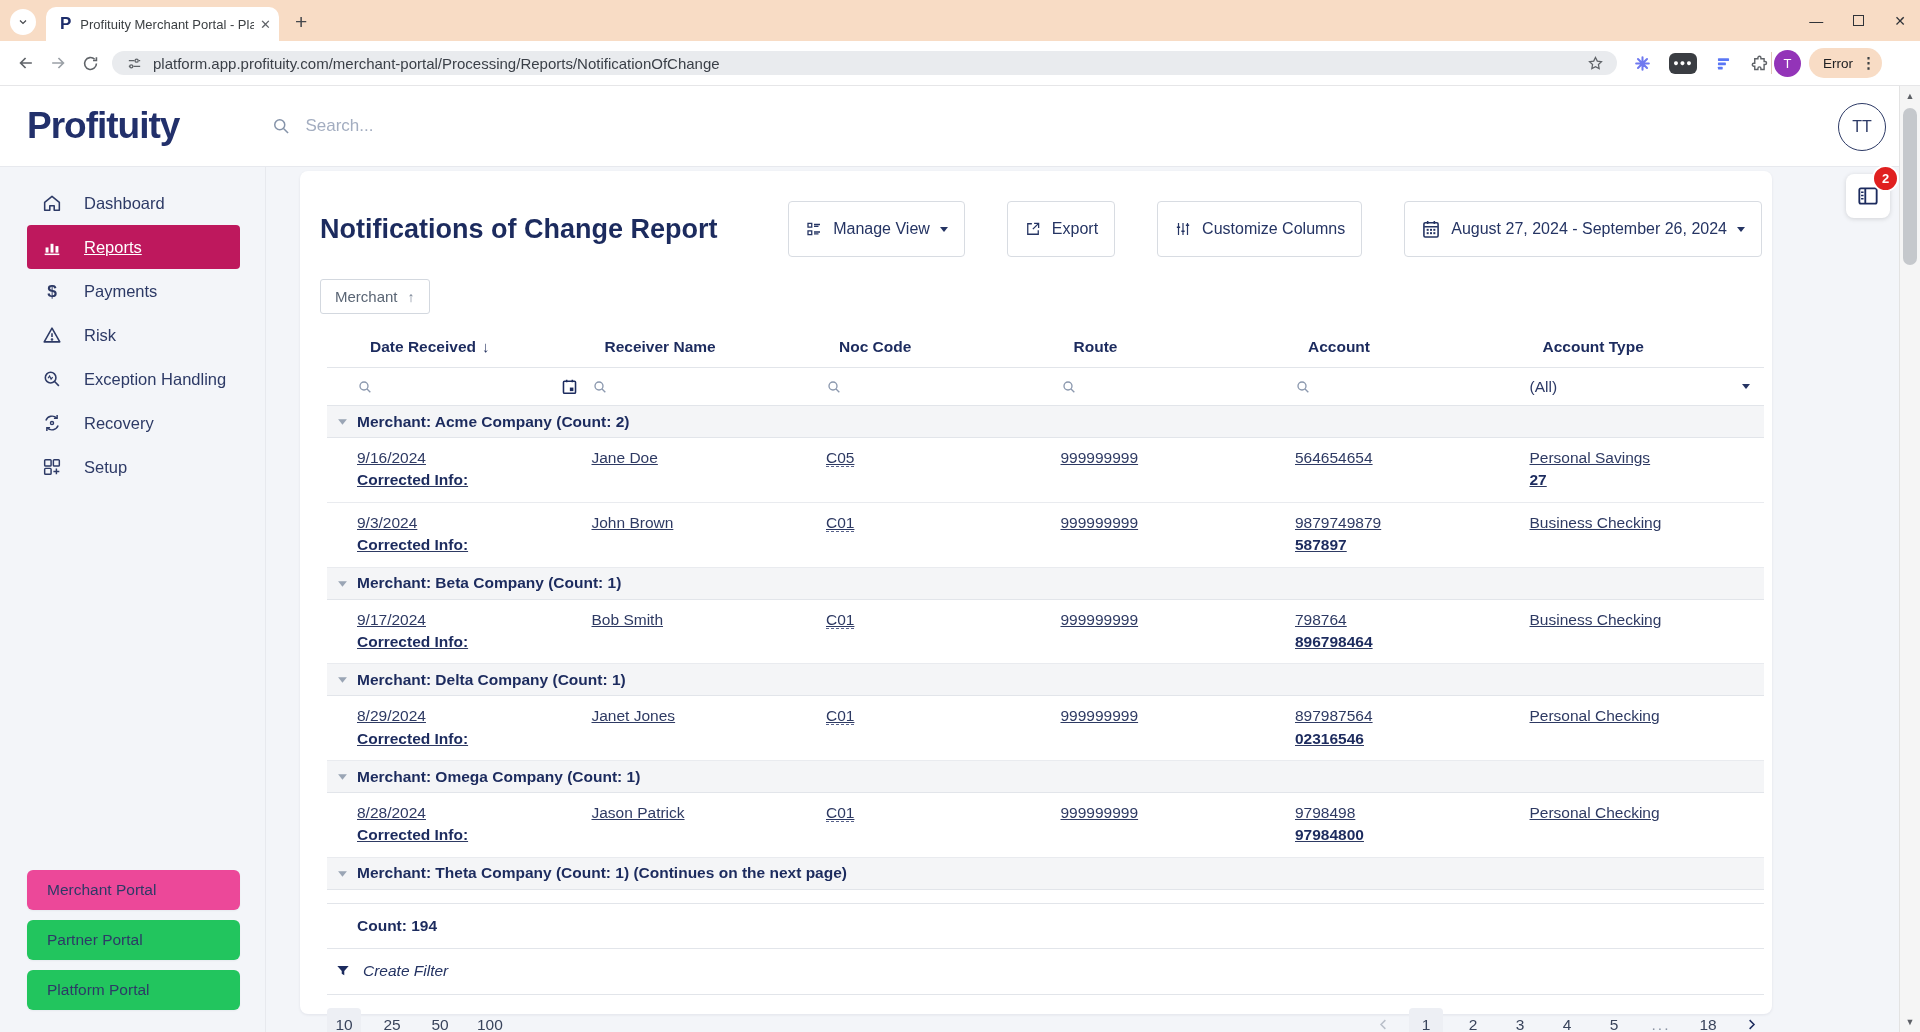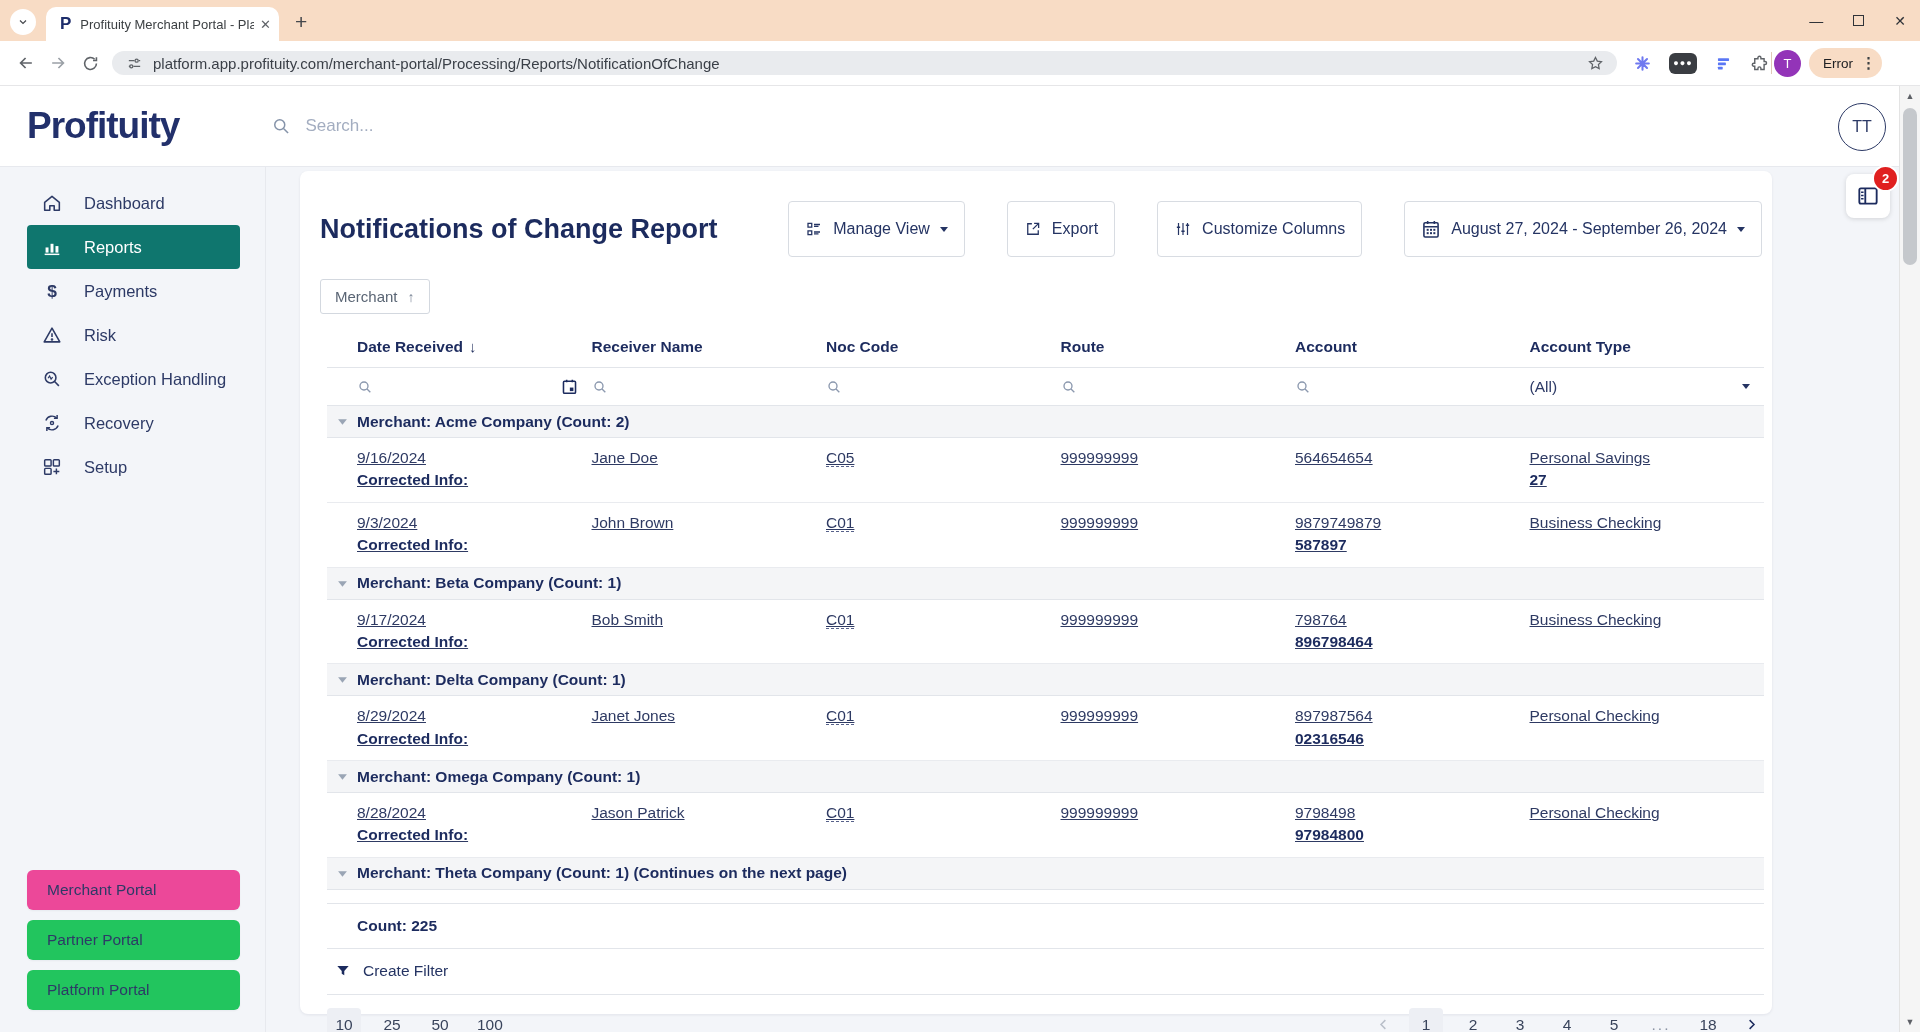--- a/index.html
+++ b/index.html
@@ -50,21 +50,21 @@
   .search input::placeholder { color:#a3adc0; }
   .user-avatar { position:absolute; right:34px; top:17px; width:48px; height:48px; border:1.5px solid #2d3a66;
     border-radius:50%; color:#2d3a66; font-size:16px; display:flex; align-items:center; justify-content:center; background:#fff; cursor:pointer; }
 
   
   .bodyrow { display:flex; height:865px; background:#f3f5f9; }
   .sidebar { width:266px; background:#f3f5f9; border-right:1px solid #e7e9ee; display:flex; flex-direction:column; padding-top:14px; flex:none; }
   .nav-item { height:44px; margin:0 25px 0 27px; padding-left:13px; border-radius:4px;
     display:flex; align-items:center; gap:20px; color:#2d3a66; font-size:16.5px; cursor:pointer; }
   .nav-item .ico { width:24px; color:#2d3a66; }
-  .nav-item.active { background:#0f766e; color:#fff; }
+  .nav-item.active { background:#be185d; color:#fff;text-decoration:underline; }
   .nav-item.active .ico { color:#fff; }
   .portals { margin-top:auto; padding:0 25px 22px 27px; display:flex; flex-direction:column; gap:10px; }
   .portal { height:40px; background:#22c55e; border-radius:6px; display:flex; align-items:center; padding-left:20px;
     font-size:15.5px; color:#2d3a66; box-shadow:0 1px 2px rgba(20,30,60,0.05); cursor:pointer; }
   .portal.active { background:#ec4899; }
 
   .content { flex:1; position:relative; }
   .card { position:absolute; left:34px; top:4px; width:1472px; height:843px; background:#fff;
     border-radius:8px; box-shadow:0 1px 3px rgba(20,30,60,0.08); }
 
@@ -77,39 +77,39 @@
   .caret { width:0; height:0; border-left:4.5px solid transparent; border-right:4.5px solid transparent; border-top:5.5px solid #253463; }
 
   .chip-row { padding:22px 0 0 20px; }
   .chip { display:inline-flex; align-items:center; gap:10px; border:1px solid #d3d8df; border-radius:3px;
     padding:8px 14px; font-size:15px; color:#5a6574; background:#fff; cursor:pointer; }
   .chip .arr { color:#7a8596; font-size:14px; }
 
   .table { margin:16px 8px 0 27px; }
   .trow { display:grid; grid-template-columns:30px repeat(6, 1fr); }
   .thead-row { border-bottom:1px solid #e2e5ea; padding:8px 0 11px; align-items:center; }
-  .th { font-size:15.5px; font-weight:bold; color:#1c2b5e; padding-right:12px; display:flex; gap:6px; }
+  .th { font-size:15.5px; font-weight:bold; color:#1c2b5e; padding-right:12px; display:flex; gap:6px;margin-left:13px; }
   .sort-arrow { font-weight:normal; color:#2d3a66; font-size:15px; }
   .filter-row { border-bottom:1px solid #e2e5ea; height:38px; align-items:center; }
   .fcell { display:flex; align-items:center; gap:8px; color:#8b98ae; padding-right:14px; cursor:text; }
   .fcell input { border:none; outline:none; background:transparent; width:60%; font-size:15px; color:#333; }
   .fcell .spread { margin-left:auto; color:#1c2b5e; cursor:pointer; }
   .all-cell { color:#2d3a66; font-size:15.5px; cursor:pointer; }
   .all-cell .spread { margin-left:auto; }
   .group-row { background:#f4f5f7; border-bottom:1px solid #e2e5ea; height:32px; align-items:center;
     font-weight:bold; color:#1c2b5e; font-size:15.5px; }
   .group-row .gutter { display:flex; justify-content:center; color:#9aa5b5; cursor:pointer; }
   .data-row { border-bottom:1px solid #e9ebef; padding:10px 0 12px; font-size:15.5px; color:#2e3a63; min-height:58px; }
   .data-row .cell { padding-right:12px; line-height:1.25;text-decoration:underline; }
   .sub { font-weight:bold; color:#1c2b5e; margin-top:3px; }
   a.noc { color:#2e3a63; text-decoration:none; border-bottom:1px dashed #56618a; cursor:pointer; }
   .spacer-row { height:14px; border-bottom:1px solid #e2e5ea; }
   .count-row { border-bottom:1px solid #e2e5ea; padding:13px 0; font-weight:bold; color:#1c2b5e; font-size:15.5px; }
   .create-filter { height:46px; display:flex; align-items:center; gap:12px; color:#253463; font-size:15.5px;
-    border-bottom:1px solid #e2e5ea; padding-left:8px; cursor:pointer; }
+    border-bottom:1px solid #e2e5ea; padding-left:8px; cursor:pointer;font-style:italic; }
   .create-filter .ico { color:#1c2b5e; }
 
   .pagination { margin:13px 8px 0 27px; display:flex; align-items:center; }
   .psize { display:flex; gap:14px; align-items:center; }
   .pbtn { min-width:34px; height:34px; display:flex; align-items:center; justify-content:center;
     font-size:15.5px; color:#39445c; border-radius:4px; padding:0 6px; cursor:pointer; }
   .pbtn.active { background:#edeff4; }
   .pbtn.ellipsis { color:#8a93a3; letter-spacing:2px; cursor:default; }
   .pager { margin-left:auto; display:flex; align-items:center; gap:13px; }
   .chev { display:flex; align-items:center; justify-content:center; width:26px; height:34px; cursor:pointer; }
@@ -593,21 +593,21 @@
                   <svg width="11" height="11" viewBox="0 0 10 10" fill="currentColor">
                     <path d="M1 3h8L5 8z"></path>
                   </svg>
                 </span>
               </div>
               <div style="grid-column: 2 / -1;">Merchant: Theta Company (Count: 1) (Continues on the next page)</div>
             </div>
             <div class="spacer-row"></div>
             <div class="trow count-row">
               <div class="gutter"></div>
-              <div style="grid-column: 2 / -1;">Count: 225</div>
+              <div style="grid-column: 2 / -1;">Count: 194</div>
             </div>
             <div class="create-filter">
               <span class="ico">
                 <svg width="16" height="16" viewBox="0 0 24 24" fill="currentColor">
                   <path d="M3.5 4.5h17l-6.6 7.4v6.6l-3.8-2.3v-4.3z"></path>
                 </svg>
               </span>
               <span>Create Filter</span>
             </div>
           </div>

